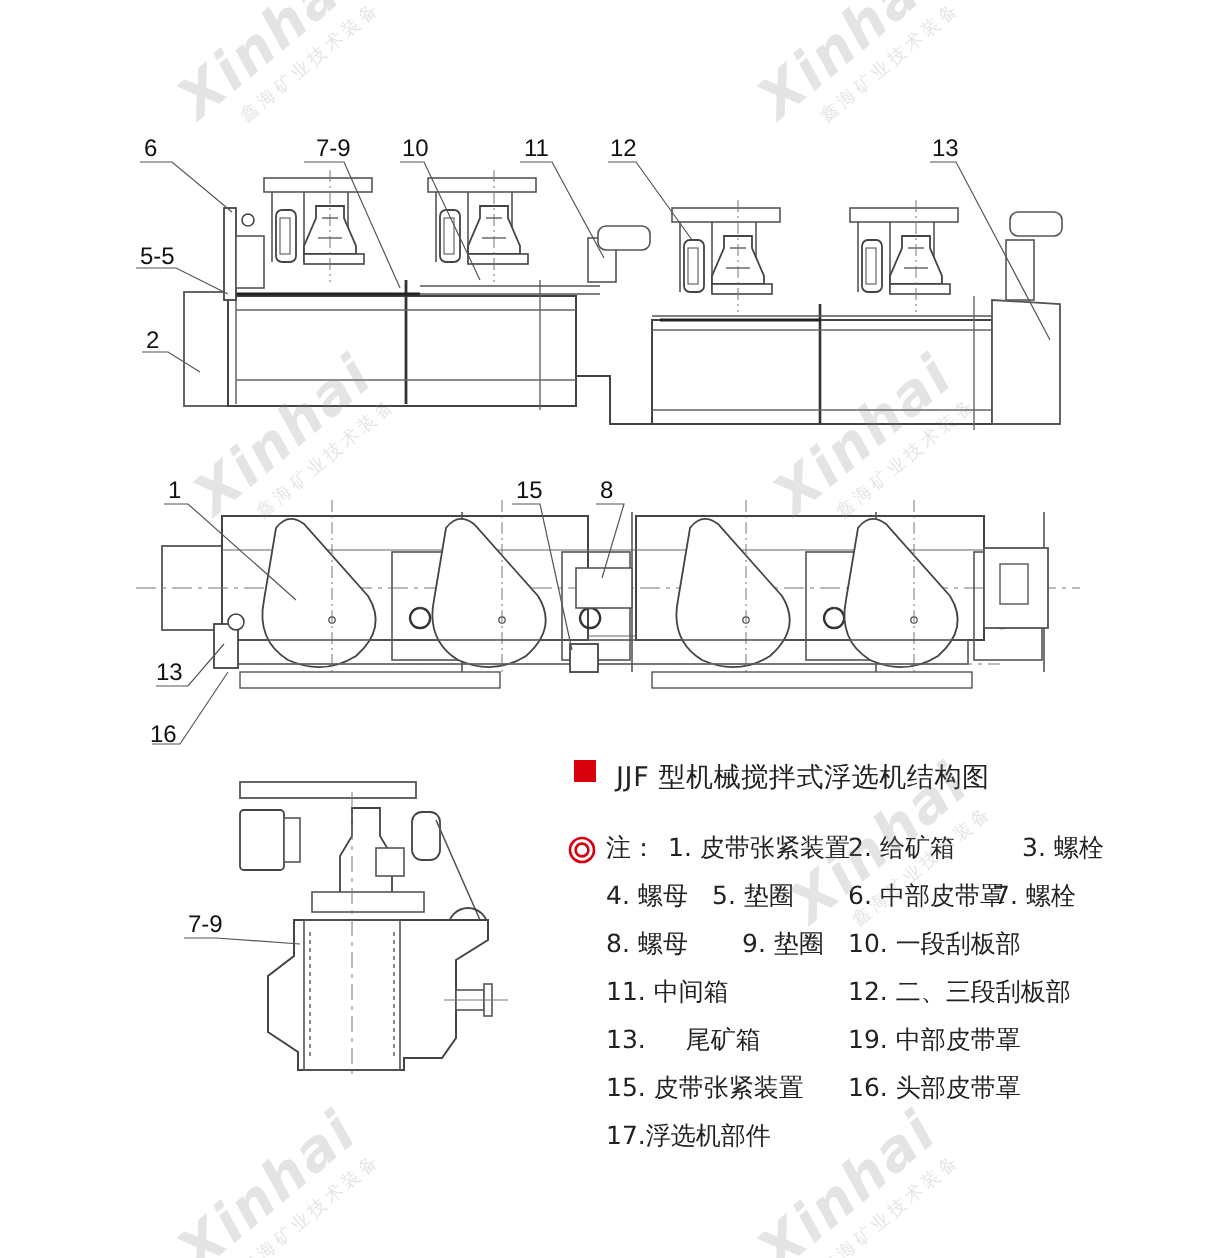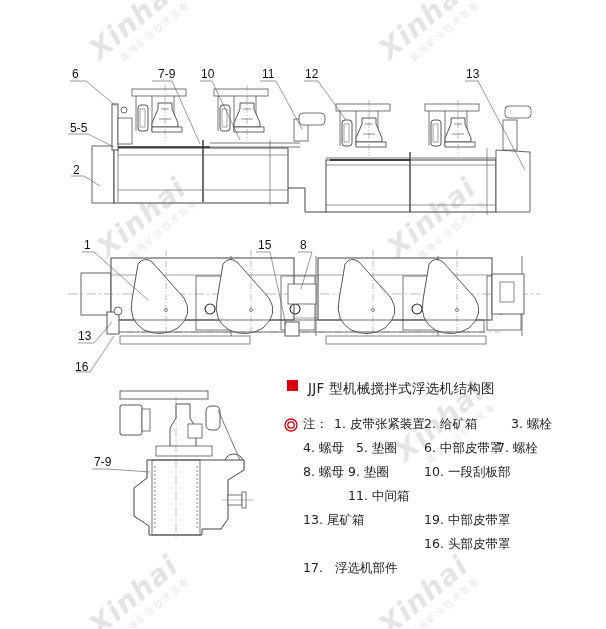--- a/index.html
+++ b/index.html
@@ -209,35 +209,37 @@
     <span class="item" style="left:227px"><span style="margin-right: 4px;">3.</span><span>螺栓</span></span>
   </div>
   <div class="legend-row" style="top:24px;left:0;width:320px">
     <span class="item" style="left:19px"><span style="margin-right: 4px;">4.</span><span>螺母</span></span>
     <span class="item" style="left:72px"><span style="margin-right: 4px;">5.</span><span>垫圈</span></span>
     <span class="item" style="left:140px"><span style="margin-right: 4px;">6.</span><span>中部皮带罩</span></span>
     <span class="item" style="left:213px"><span style="margin-right: 4px;">7.</span><span>螺栓</span></span>
   </div>
   <div class="legend-row" style="top:48px;left:0;width:320px">
     <span class="item" style="left:19px"><span style="margin-right: 4px;">8.</span><span>螺母</span></span>
-    <span class="item" style="left:64px"><span style="margin-right: 4px;">9.</span><span>垫圈</span></span>
+    <span class="item" style="left:87px"><span style="margin-right: 4px;">9.</span><span>垫圈</span></span>
     <span class="item" style="left:140px"><span style="margin-right: 4px;">10.</span><span>一段刮板部</span></span>
   </div>
   <div class="legend-row" style="top:72px;left:0;width:320px">
-    <span class="item" style="left:19px"><span style="margin-right: 4px; margin-left: 45px;">11.</span><span>中间箱</span></span>
+    <span class="item" style="left:19px"><span style="margin-right: 4px;">11.</span><span>中间箱</span></span>
+    <span class="item" style="left:140px"><span style="margin-right: 4px;">12.</span><span>二、三段刮板部</span></span>
   </div>
   <div class="legend-row" style="top:96px;left:0;width:320px">
-    <span class="item" style="left:19px"><span style="margin-right: 4px;">13.</span><span>尾矿箱</span></span>
+    <span class="item" style="left:19px"><span style="margin-right: 20px;">13.</span><span>尾矿箱</span></span>
     <span class="item" style="left:140px"><span style="margin-right: 4px;">19.</span><span>中部皮带罩</span></span>
   </div>
   <div class="legend-row" style="top:120px;left:0;width:320px">
+    <span class="item" style="left:19px"><span style="margin-right: 4px;">15.</span><span>皮带张紧装置</span></span>
     <span class="item" style="left:140px"><span style="margin-right: 4px;">16.</span><span>头部皮带罩</span></span>
   </div>
   <div class="legend-row" style="top:144px;left:0;width:320px">
-    <span class="item" style="left:19px"><span style="margin-right: 12px;">17.</span><span>浮选机部件</span></span>
+    <span class="item" style="left:19px"><span style="margin-right: 0;">17.</span><span>浮选机部件</span></span>
   </div>
 </div>
 
 <div class="watermark" style="left:112px;top:30px">
   <div class="wm-brand">Xinhai</div>
     <div class="wm-sub">鑫海矿业技术装备</div>
 </div>
 <div class="watermark" style="left:402px;top:30px">
   <div class="wm-brand">Xinhai</div>
     <div class="wm-sub">鑫海矿业技术装备</div>

